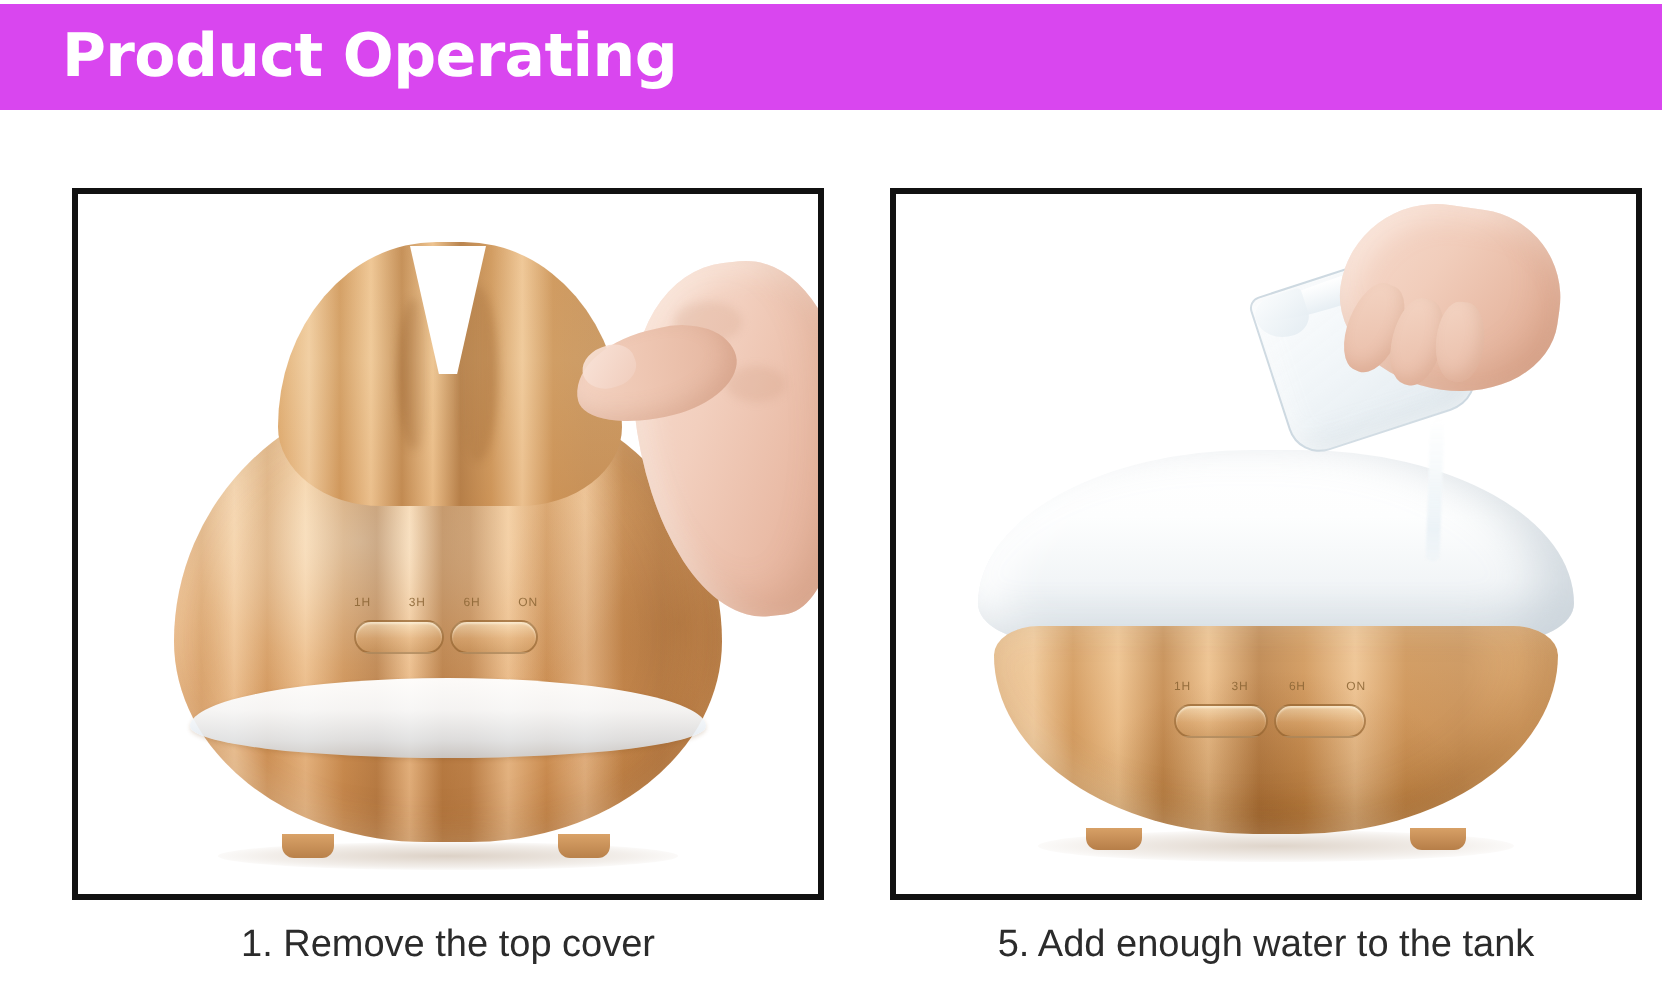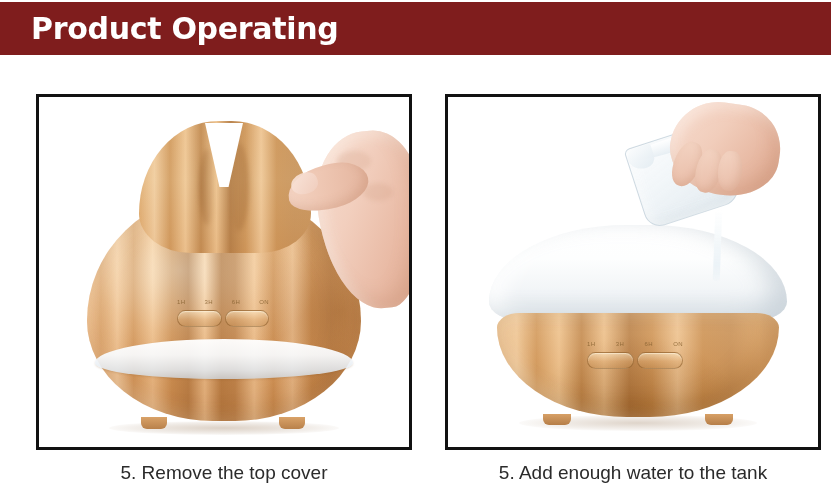--- a/index.html
+++ b/index.html
@@ -17,21 +17,21 @@
     background: #ffffff;
   }
 
   
   .banner {
     position: absolute;
     left: 0;
     top: 2px;
     width: 831px;
     height: 53px;
-    background: #7f1d1d;
+    background: #d946ef;
   }
   .banner-title {
     position: absolute;
     left: 31px;
     top: 7px;
     font-size: 30px;
     font-weight: bold;
     color: #ffffff;
     letter-spacing: -0.3px;
     line-height: 40px;
@@ -467,21 +467,21 @@
       <div class="hand1-palm"></div>
       <div class="hand1-knuckle" style="left:52px; top:30px; width:34px; height:20px;"></div>
       <div class="hand1-knuckle" style="left:78px; top:62px; width:30px; height:18px;"></div>
       <div class="hand1-thumb"></div>
       <div class="hand1-nail"></div>
     </div>
 
   </div>
 </div>
 
-<div class="caption caption-left">5. Remove the top cover</div>
+<div class="caption caption-left">1. Remove the top cover</div>
 
 <div class="panel panel-right">
   <div class="photo">
 
     <div class="dev2">
       <div class="dev2-shadow"></div>
       <div class="dev2-tank"></div>
       <div class="dev2-base"></div>
 
       <div class="ctrl" style="left:104px; top:116px; width:96px; height:30px;">

